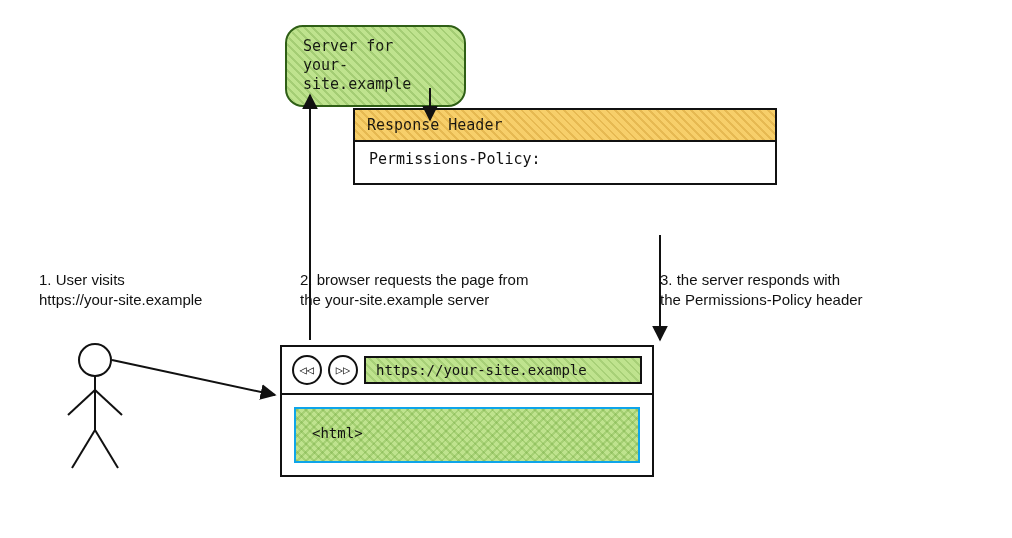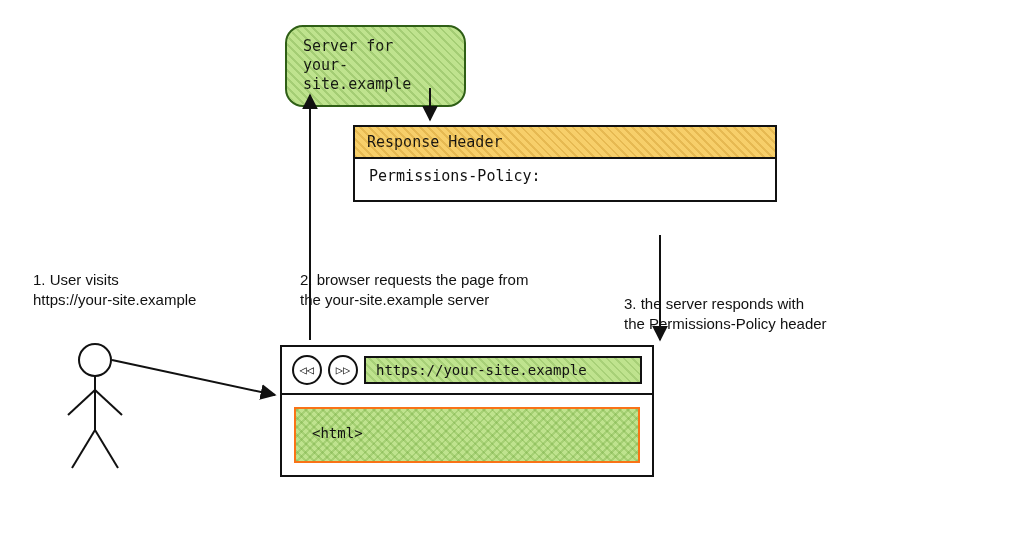--- a/index.html
+++ b/index.html
@@ -32,21 +32,21 @@
   .server-box::before {
     content: "";
     position: absolute; inset: 0;
     border-radius: 18px;
     background: repeating-linear-gradient(45deg, rgba(85,140,40,.25) 0 2px, transparent 2px 6px);
     pointer-events: none;
   }
   .response-box {
     position: absolute;
     left: 353px;
-    top: 125px;
+    top: 108px;
     width: 420px;
     border: 2px solid #111;
     background: #fff;
   }
   .response-header {
     border-bottom: 2px solid #111;
     padding: 6px 12px;
     background: #f7cf6a;
     position: relative;
   }
@@ -57,23 +57,23 @@
     pointer-events: none;
   }
   .response-body {
     padding: 6px 14px 12px 14px;
     line-height: 1.5;
   }
   .step {
     position: absolute;
     line-height: 1.35;
   }
-  .step1 { left: 33px;  top: 270px; width: 230px; }
+  .step1 { left: 39px;  top: 270px; width: 230px; }
   .step2 { left: 300px; top: 270px; width: 320px; }
-  .step3 { left: 624px; top: 270px; width: 330px; margin-top: 24px; }
+  .step3 { left: 660px; top: 270px; width: 330px; }
 
   
   .browser {
     position: absolute;
     left: 280px;
     top: 345px;
     width: 370px;
     border: 2px solid #111;
     background: #fff;
   }
@@ -103,21 +103,21 @@
     font-size: 14px;
   }
   .url-bar::before {
     content:"";
     position:absolute; inset:0;
     background: repeating-linear-gradient(45deg, rgba(85,140,40,.22) 0 2px, transparent 2px 6px);
     pointer-events:none;
   }
   .viewport {
     margin: 12px;
-    border: 2px solid #f97316;
+    border: 2px solid #0ea5e9;
     background: #bfe38e;
     padding: 14px 16px 18px 16px;
     position: relative;
     line-height: 1.45;
     font-size: 14px;
   }
   .viewport::before {
     content:"";
     position:absolute; inset:0;
     background:

